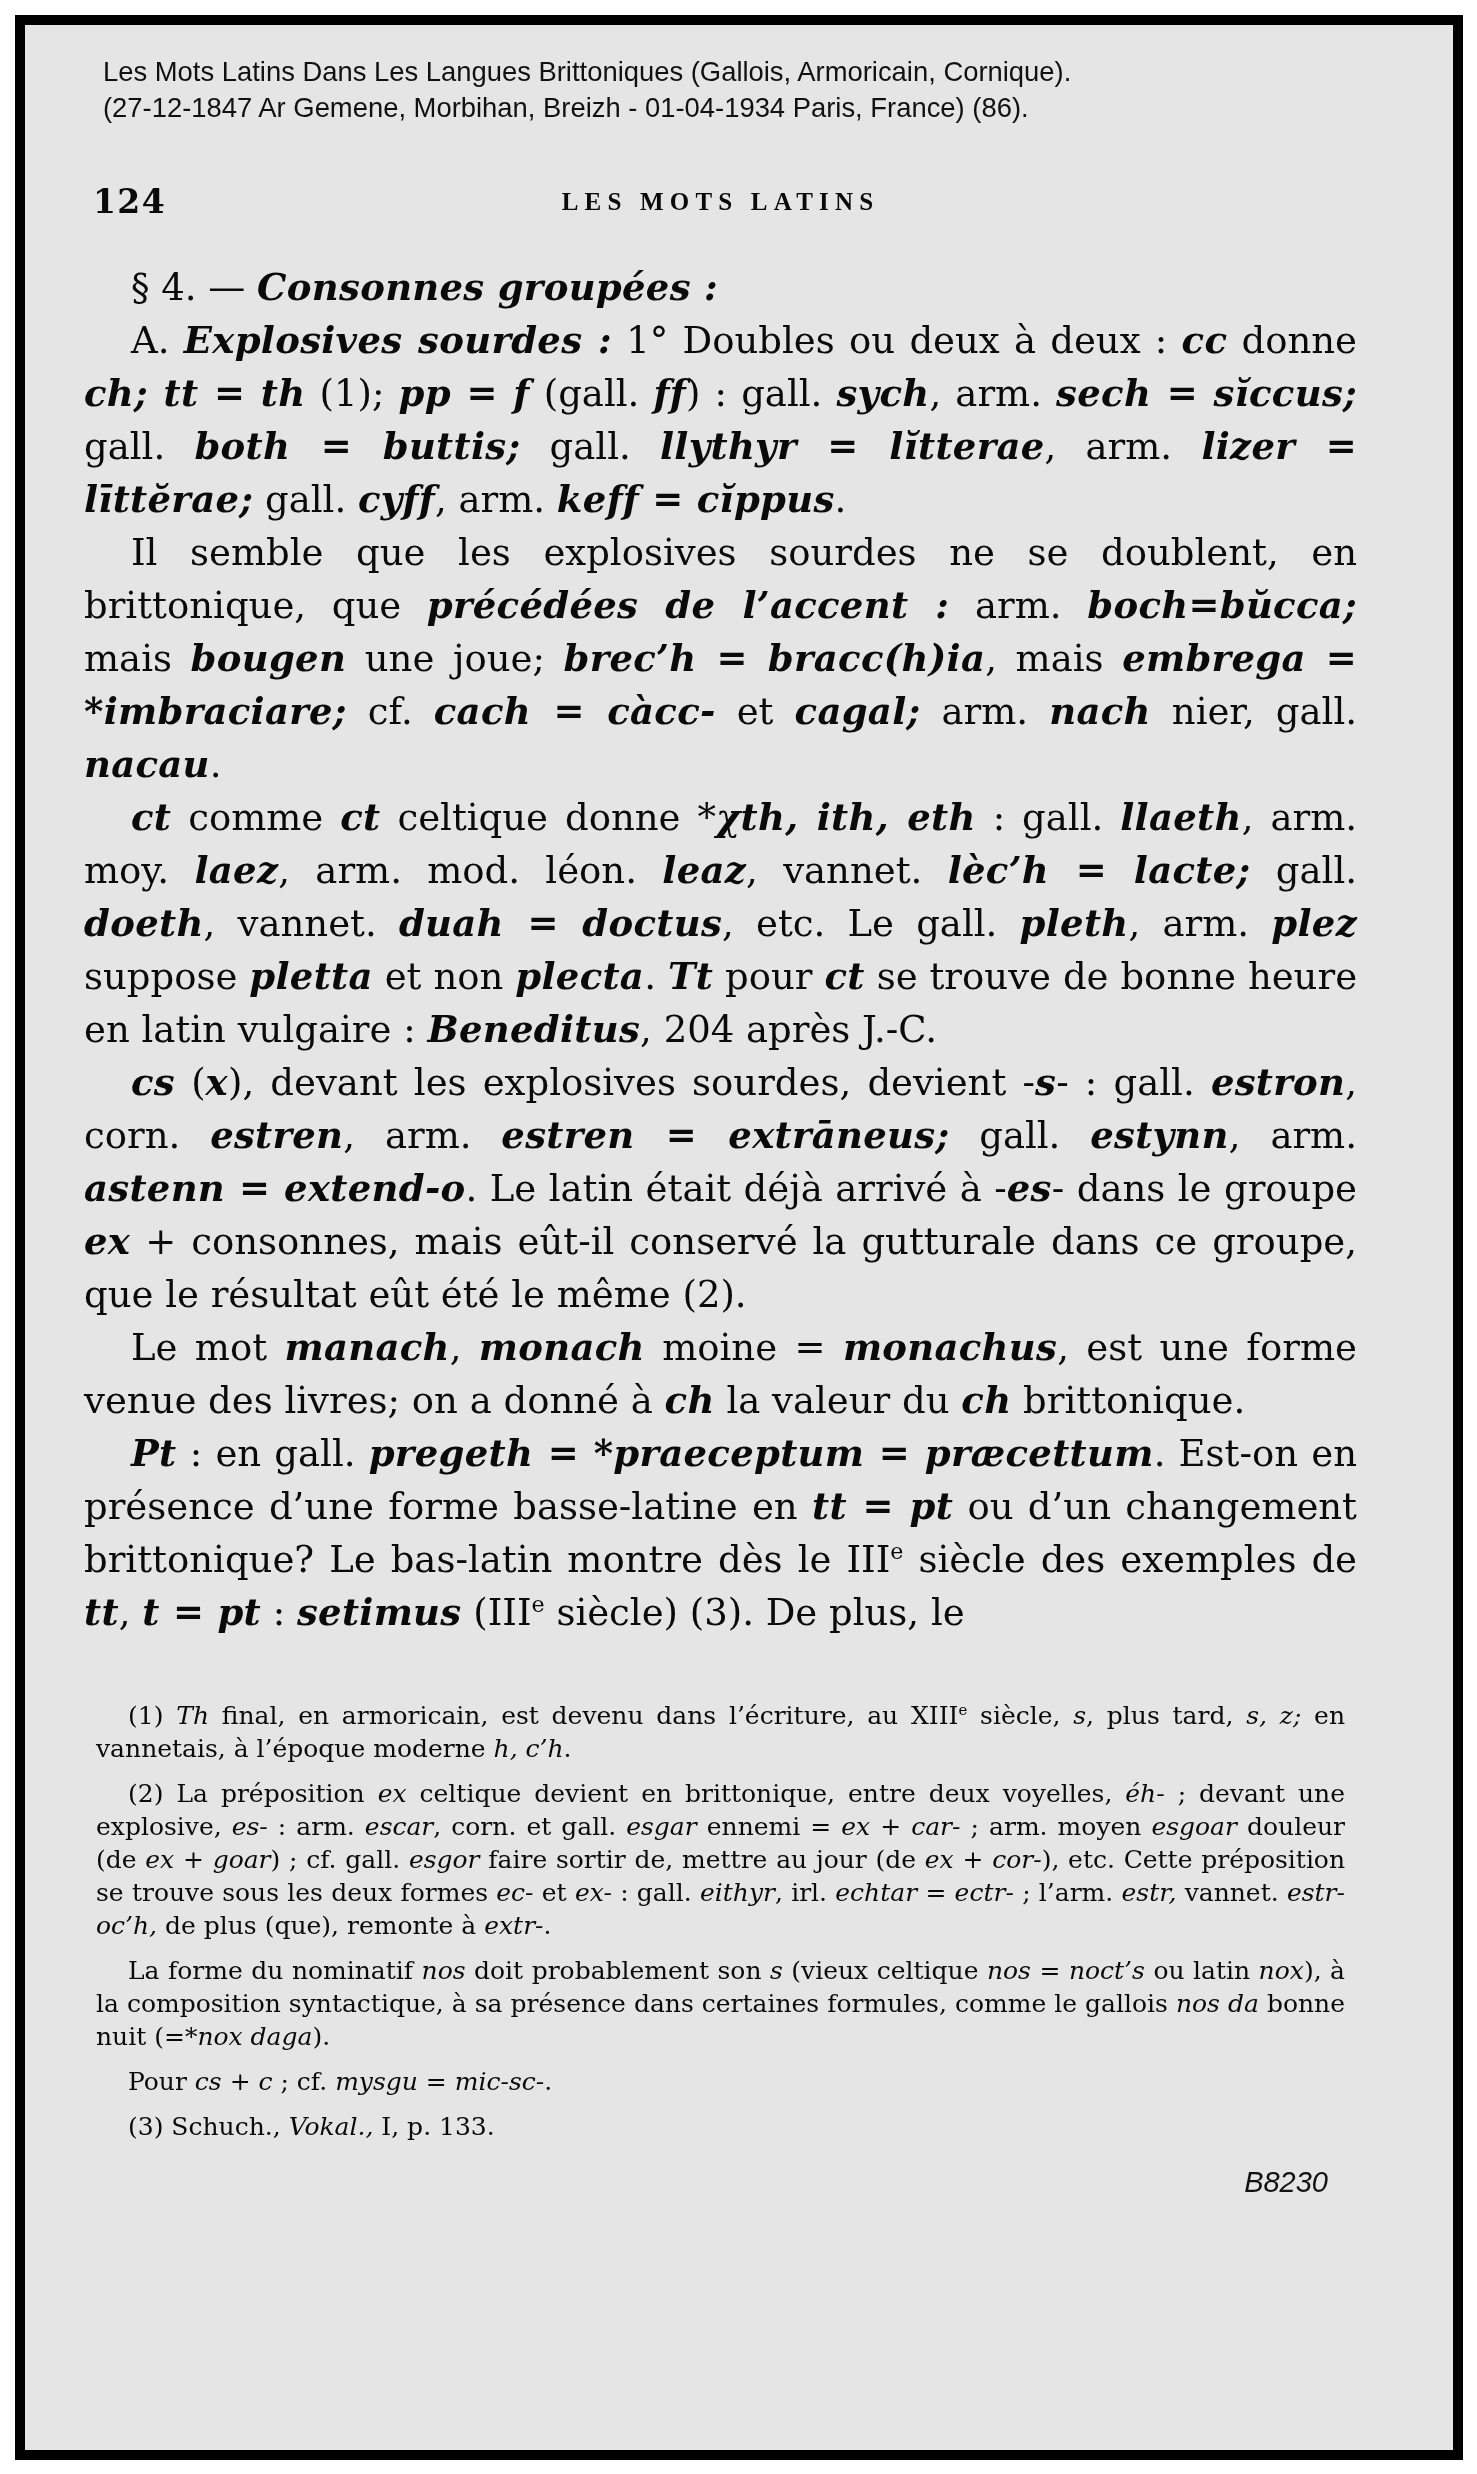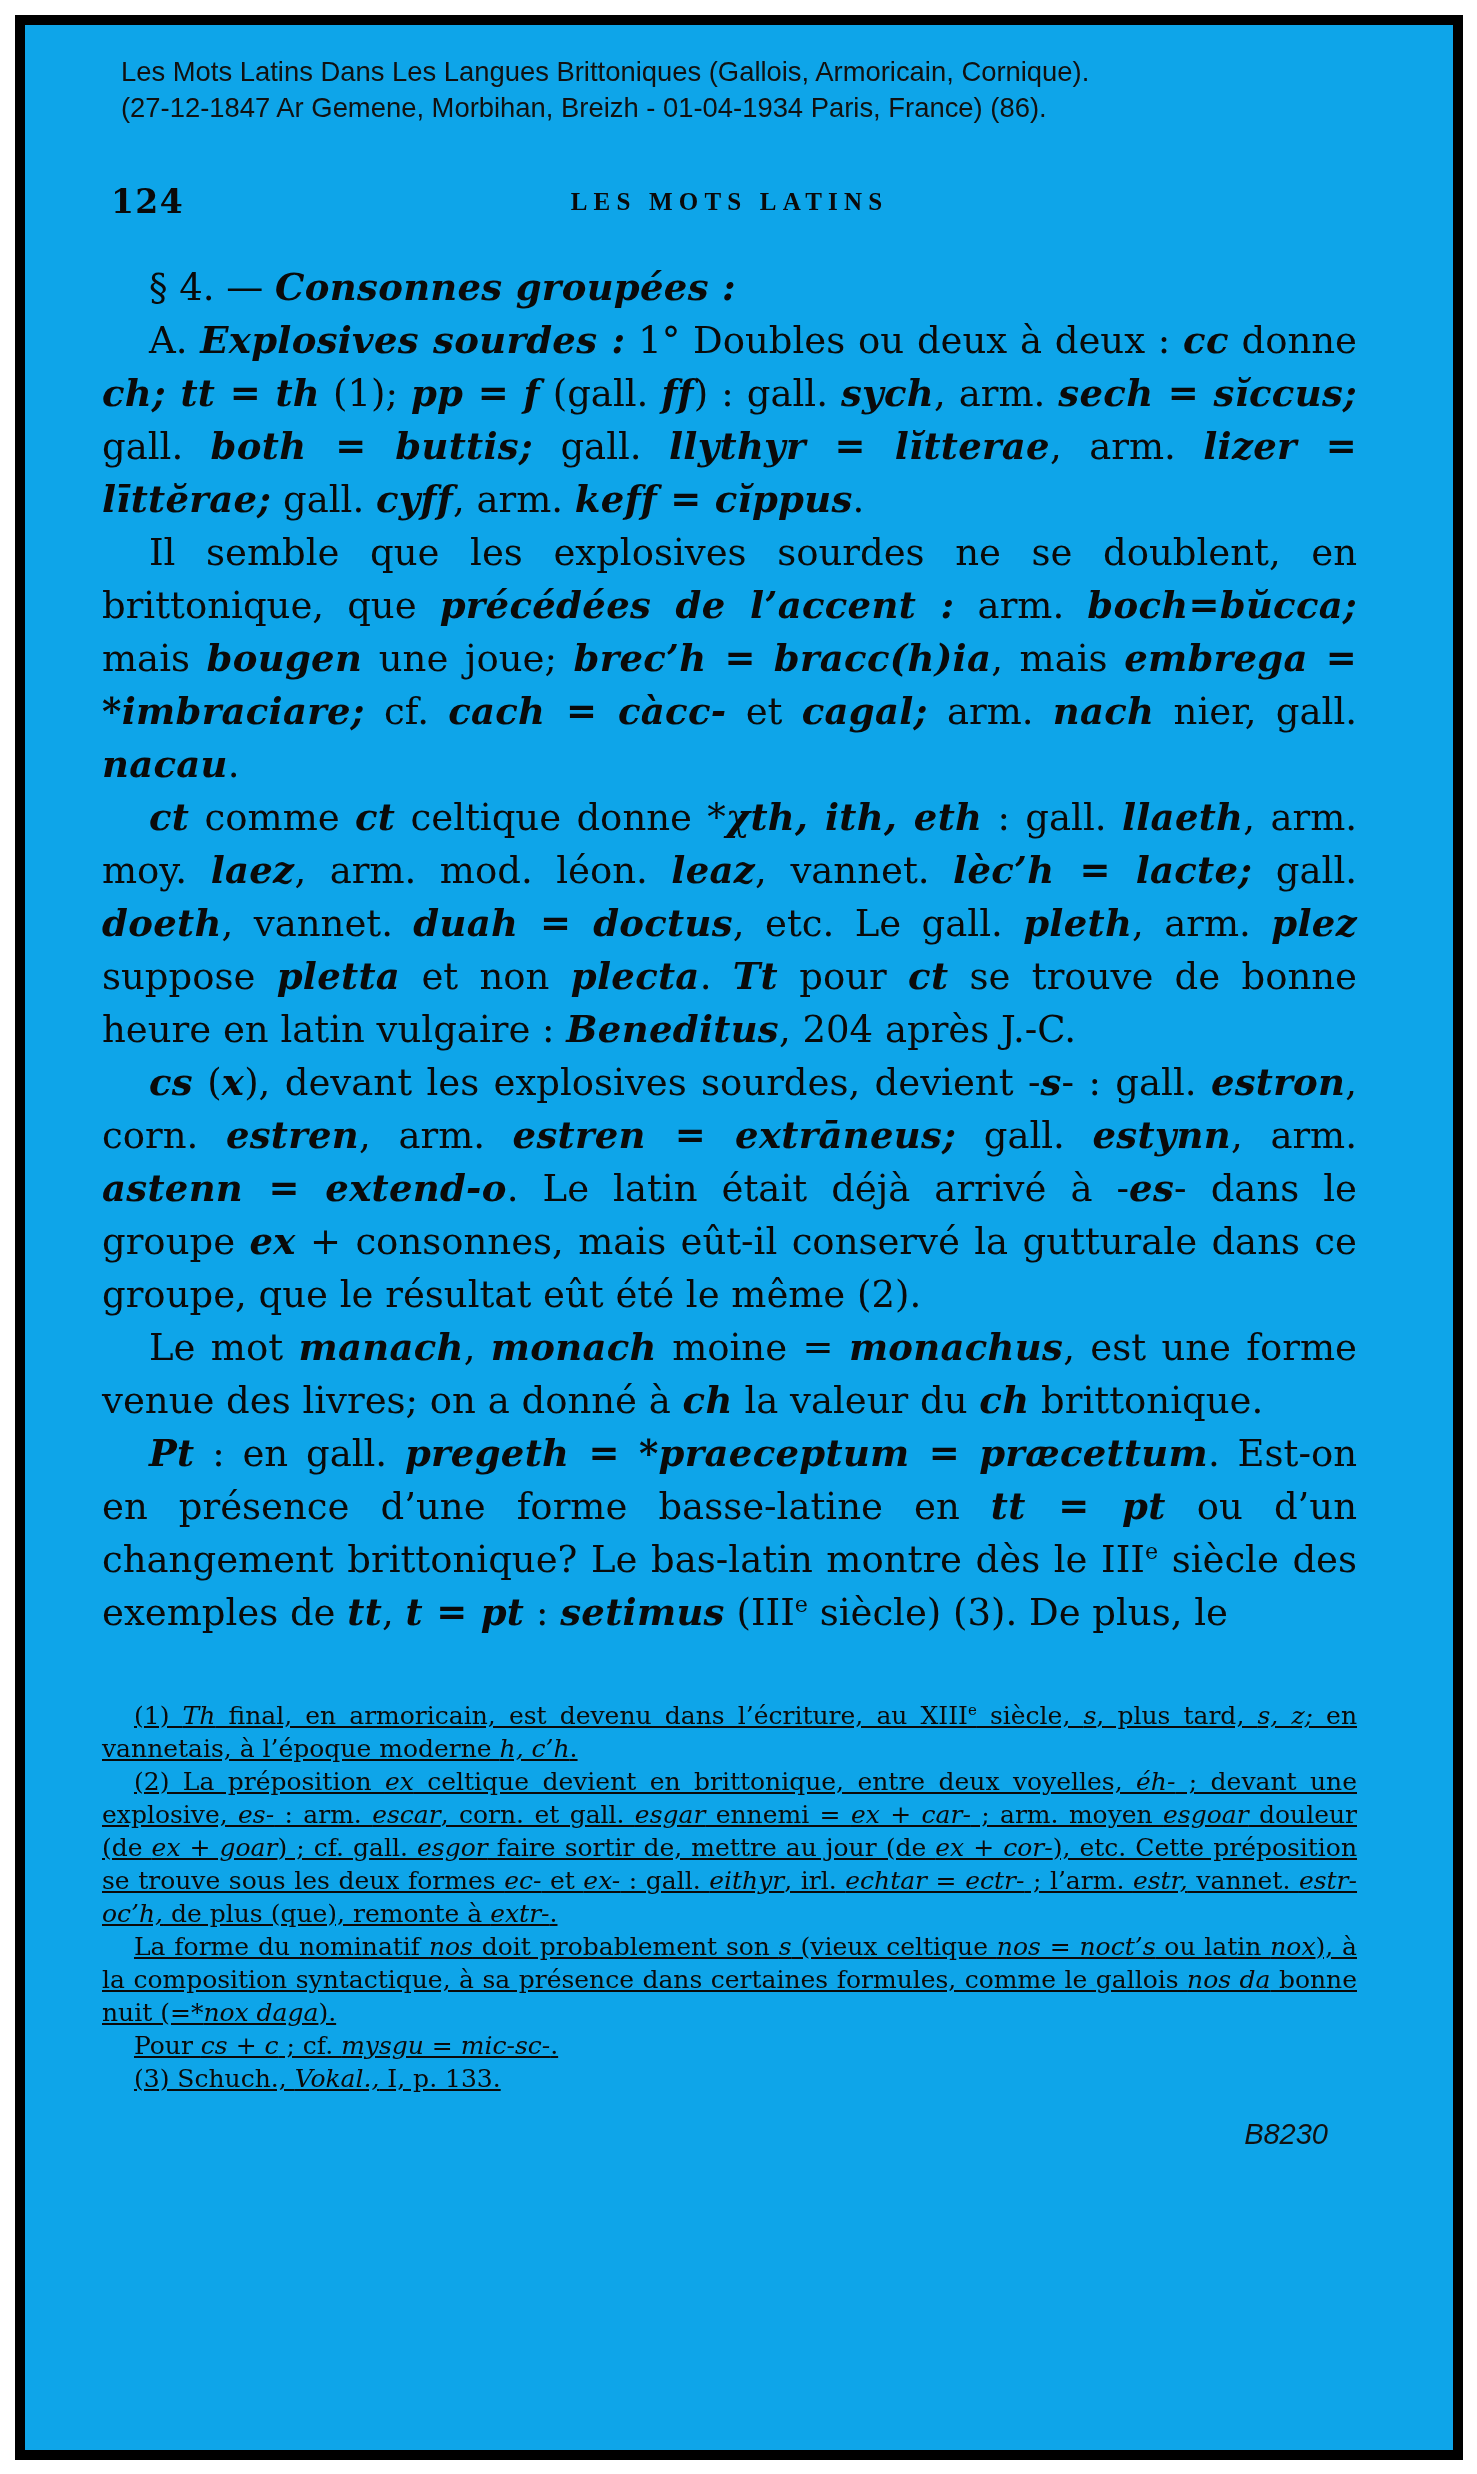--- a/index.html
+++ b/index.html
@@ -15,23 +15,23 @@
     font-family: "DejaVu Serif", "Liberation Serif", serif;
     color: #0a0a0a;
   }
   .frame {
     position: absolute;
     top: 15px;
     left: 15px;
     right: 15px;
     bottom: 15px;
     border: 10.3px solid #000000;
-    background: #0ea5e9;
+    background: #e5e5e5;
     box-sizing: border-box;
-    padding: 29px 96px 0 77px;
+    padding: 29px 96px 0 59px;
   }
   
   .header-note {
     font-family: "Liberation Sans", "DejaVu Sans", sans-serif;
     font-size: 27.4px;
     line-height: 36px;
     color: #111111;
     margin-left: 19px;
   }
   
@@ -78,23 +78,22 @@
     line-height: 0;
   }
   
   .footnotes {
     margin-top: 60px;
     font-size: 25px;
     line-height: 33px;
     text-align: justify;
   }
   .footnotes p {
-    margin: 0;
+    margin: 12px;
     text-indent: 32px;
-    text-decoration: underline;
   }
   
   .shelfmark {
     font-family: "Liberation Sans", "DejaVu Sans", sans-serif;
     font-size: 29px;
     text-align: right;
     margin-top: 23px;
     padding-right: 29px;
     color: #111111;
     font-style: italic;

